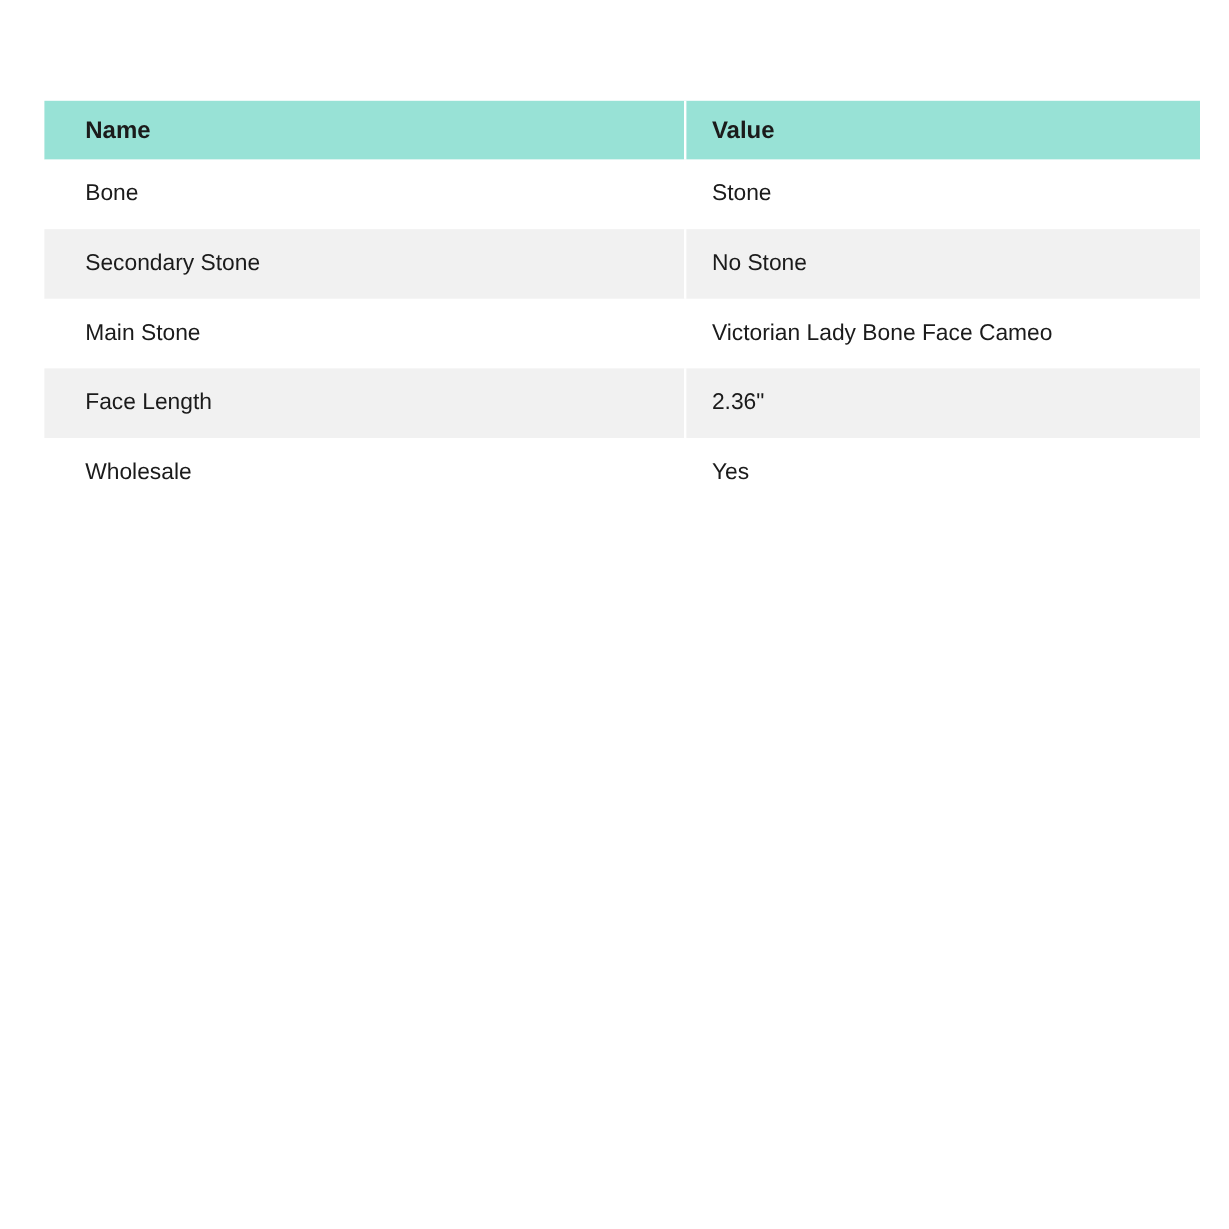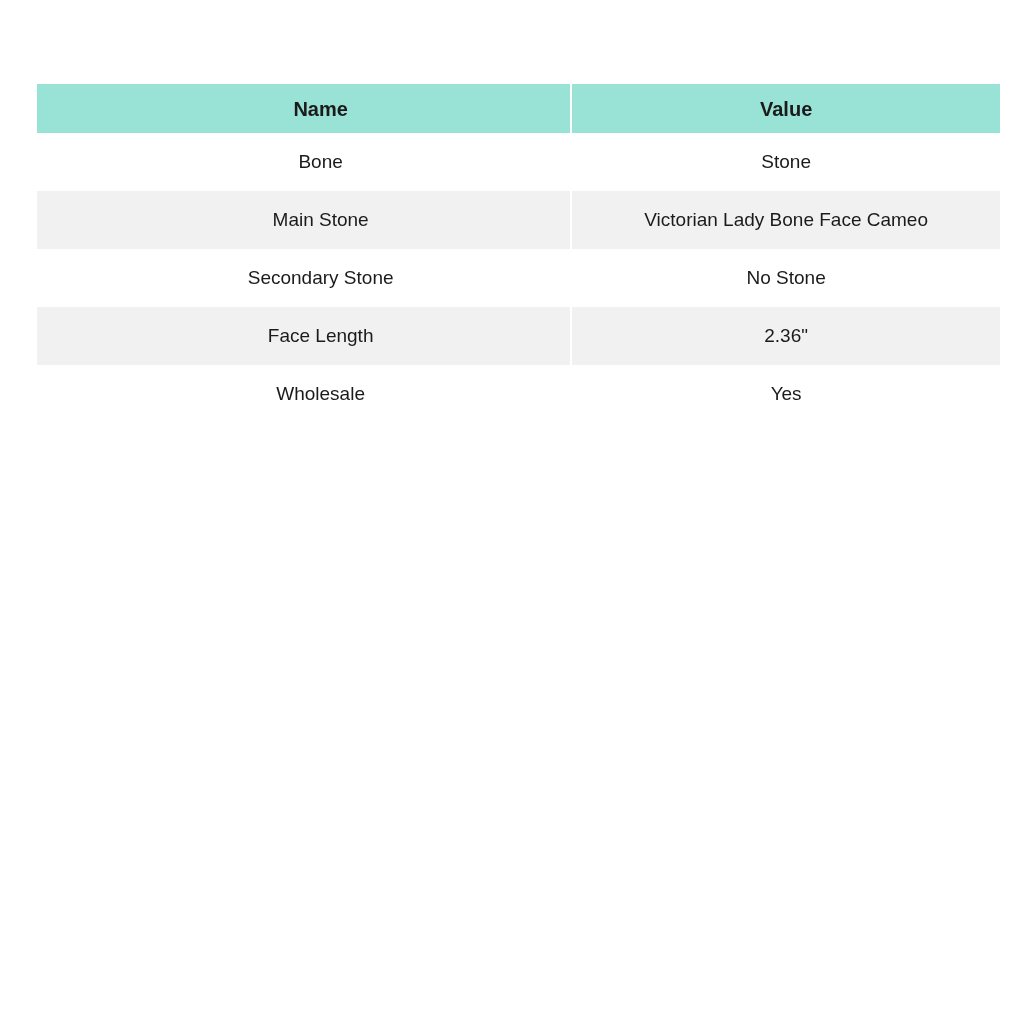--- a/index.html
+++ b/index.html
@@ -19,34 +19,34 @@
   .spec-table {
     position: absolute;
     left: 37px;
     top: 84px;
     width: 963px;
     border-collapse: collapse;
     font-size: 19px;
     line-height: 1.2;
   }
   .spec-table th, .spec-table td {
-    text-align: center;
+    text-align: left;
     vertical-align: middle;
     font-weight: 400;
   }
   .spec-table th {
     height: 49px;
     font-weight: 600;
     font-size: 20px;
   }
   .spec-table td {
     height: 58px;
   }
   .col-name { width: 486px; padding-left: 34px; }
-  .col-value { width: 390px; border-left: 2px solid #ffffff; }
+  .col-value { width: 390px; padding-left: 21px; border-left: 2px solid #ffffff; }
   .spec-table thead th { background: var(--header-bg, #98e2d6); }
   .spec-table tbody tr:nth-child(even) td { background: var(--alt-bg, #f1f1f1); }
   .spec-table tbody tr:nth-child(odd) td { background: #ffffff; }
 </style>
 </head>
 <body style="color: rgb(27, 27, 27);">
 
 <div class="page">
   <table class="spec-table">
     <thead>
@@ -55,26 +55,26 @@
         <th class="col-value">Value</th>
       </tr>
     </thead>
     <tbody id="spec-table-body">
 
     <tr>
           <td class="col-name">Bone</td>
           <td class="col-value">Stone</td>
         </tr>
         <tr>
+          <td class="col-name">Secondary Stone</td>
+          <td class="col-value">No Stone</td>
+        </tr>
+        <tr>
           <td class="col-name">Main Stone</td>
           <td class="col-value">Victorian Lady Bone Face Cameo</td>
-        </tr>
-        <tr>
-          <td class="col-name">Secondary Stone</td>
-          <td class="col-value">No Stone</td>
         </tr>
         <tr>
           <td class="col-name">Face Length</td>
           <td class="col-value">2.36"</td>
         </tr>
         <tr>
           <td class="col-name">Wholesale</td>
           <td class="col-value">Yes</td>
         </tr>
       </tbody>

